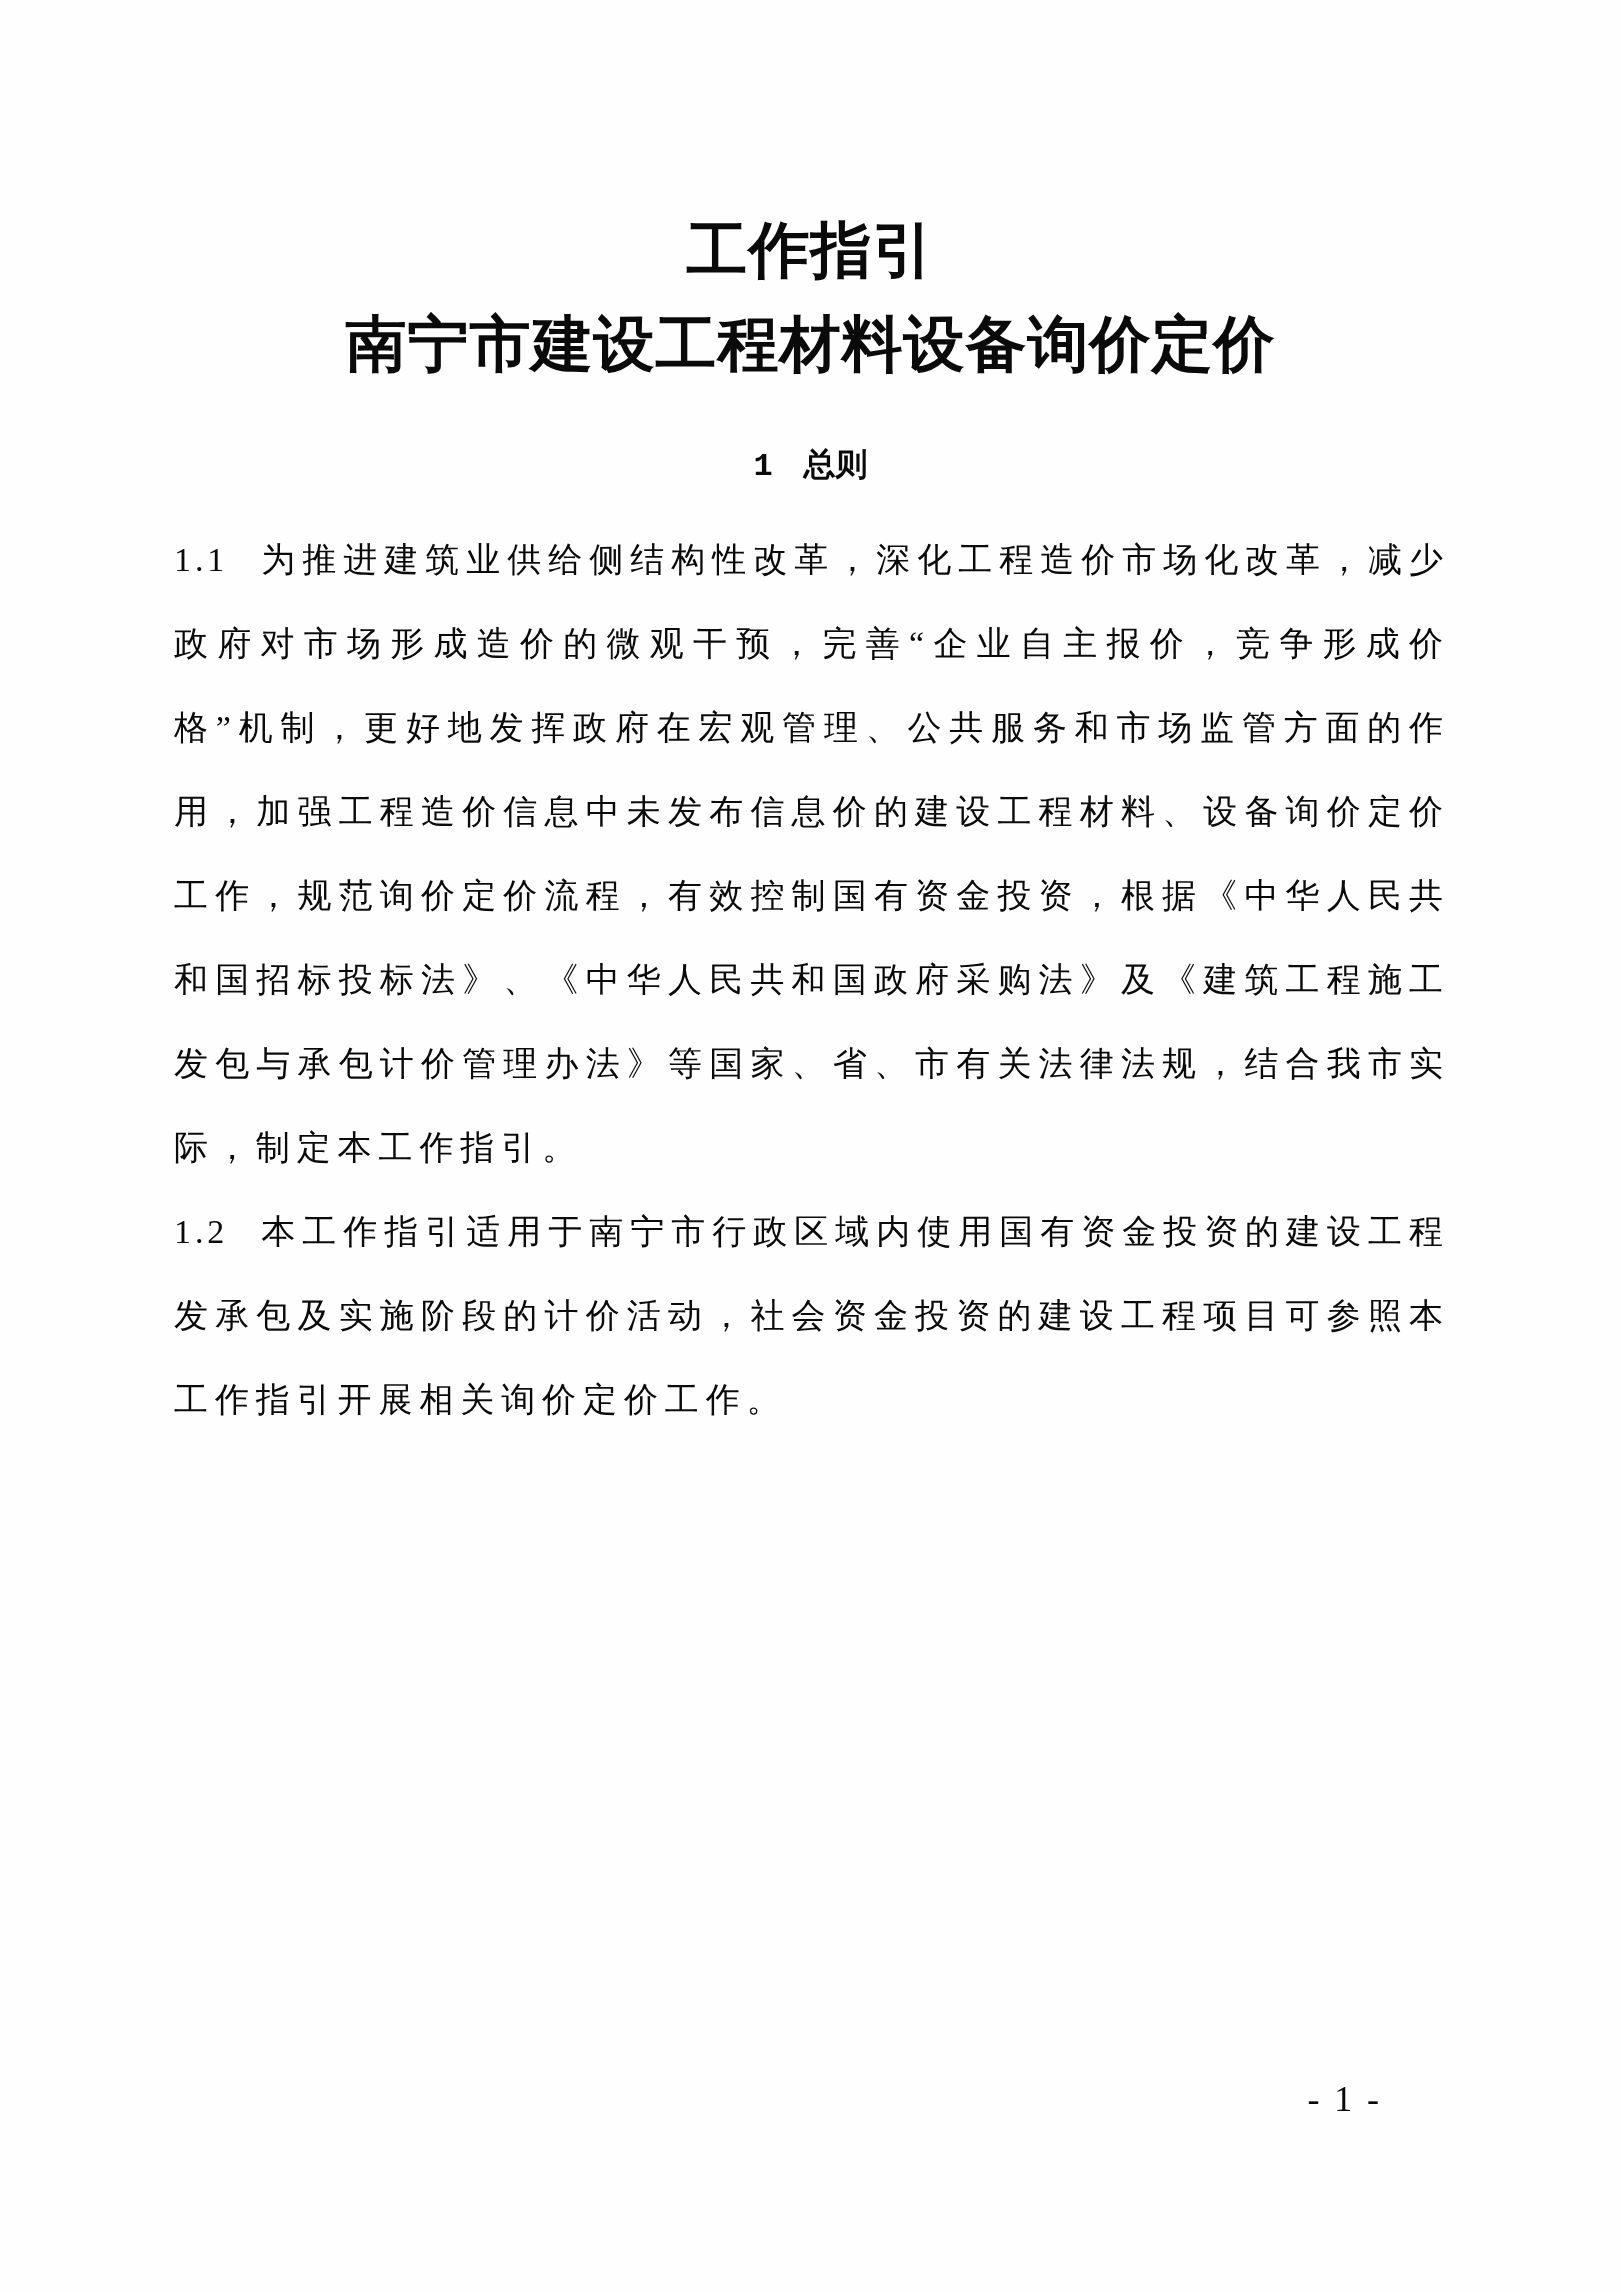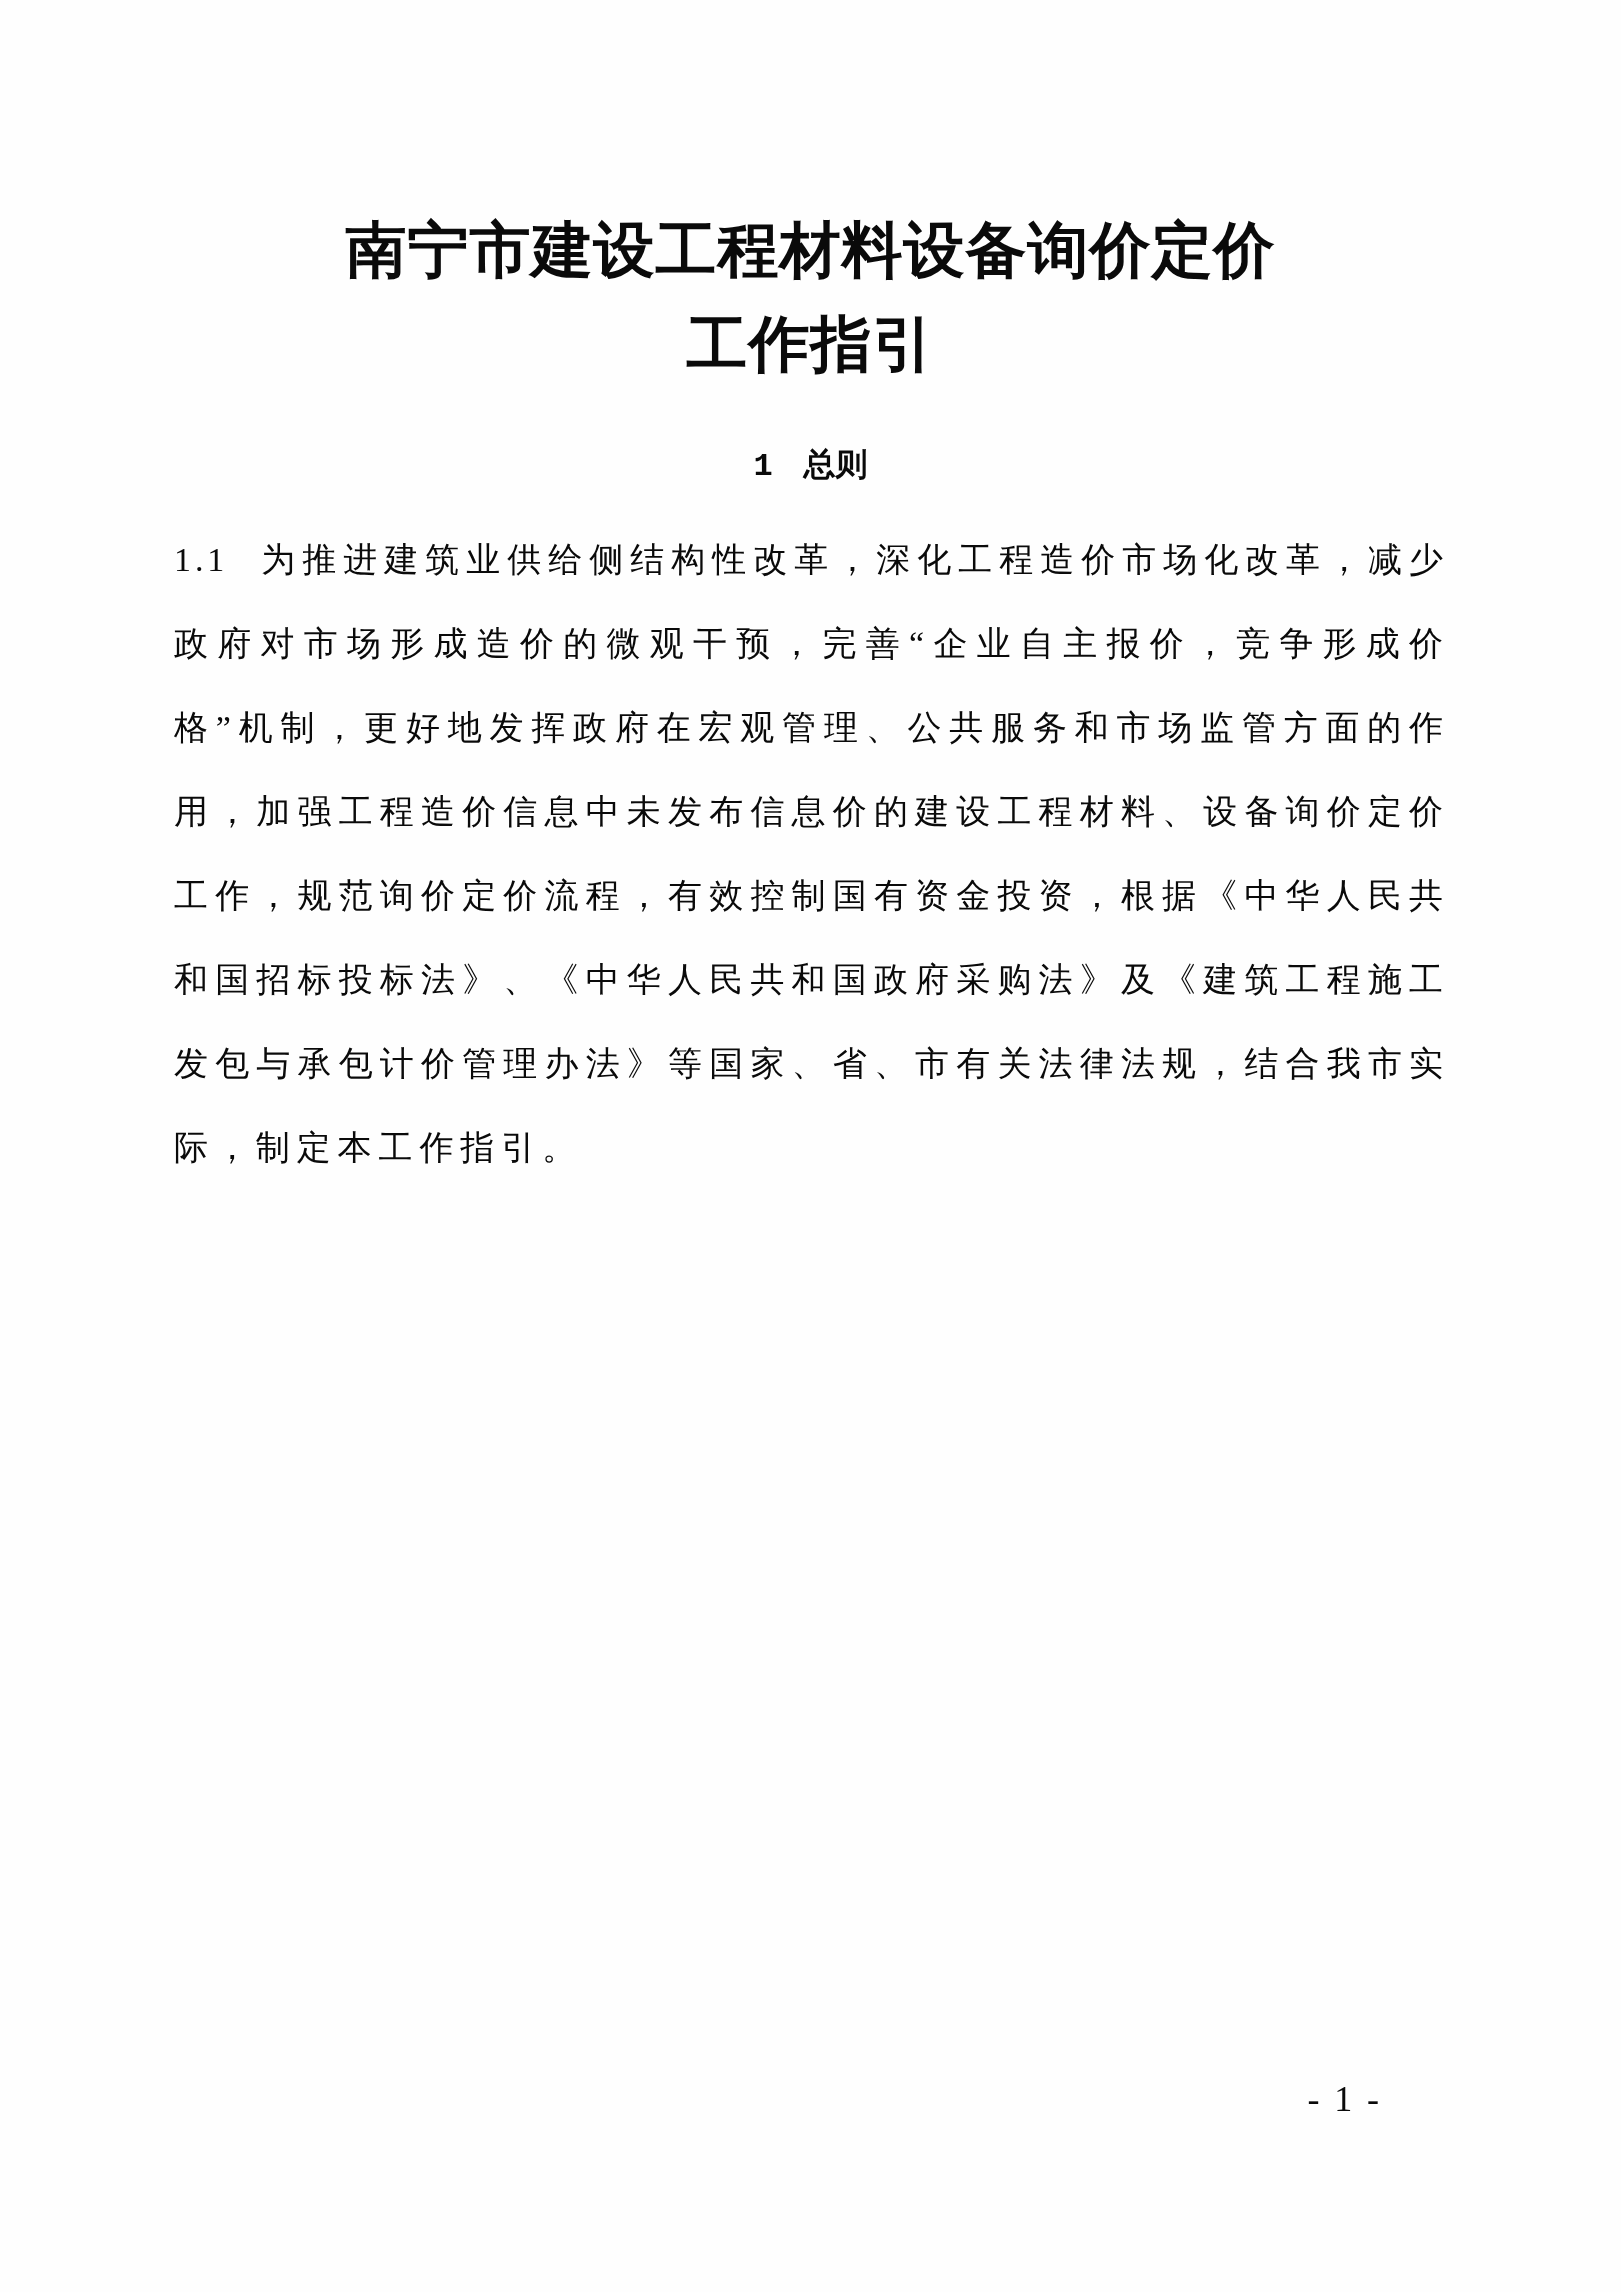--- a/index.html
+++ b/index.html
@@ -69,30 +69,31 @@
     line-height: 47px;
     letter-spacing: 2.9px;
   }
 </style>
 </head>
 <body>
 
 <div class="page">
 
   <div class="doc-title">
+    <div>工作指引</div>
     <div>南宁市建设工程材料设备询价定价</div>
-    <div>工作指引</div>
   </div>
 
   <div class="section-heading">
     <span class="sec-num">1</span><span>总则</span>
   </div>
 
   <div class="doc-body">
     <p><span class="para-num">1.1</span><span>为推进建筑业供给侧结构性改革，深化工程造价市场化改革，减少政府对市场形成造价的微观干预，完善“企业自主报价，竞争形成价格”机制，更好地发挥政府在宏观管理、公共服务和市场监管方面的作用，加强工程造价信息中未发布信息价的建设工程材料、设备询价定价工作，规范询价定价流程，有效控制国有资金投资，根据《中华人民共和国招标投标法》、《中华人民共和国政府采购法》及《建筑工程施工发包与承包计价管理办法》等国家、省、市有关法律法规，结合我市实际，制定本工作指引。</span></p>
 
+    <p><span class="para-num">1.2</span><span>本工作指引适用于南宁市行政区域内使用国有资金投资的建设工程发承包及实施阶段的计价活动，社会资金投资的建设工程项目可参照本工作指引开展相关询价定价工作。</span></p>
 
   </div>
 
   <div class="page-number">- 1 -</div>
 
 </div>
 
 
 </body></html>

